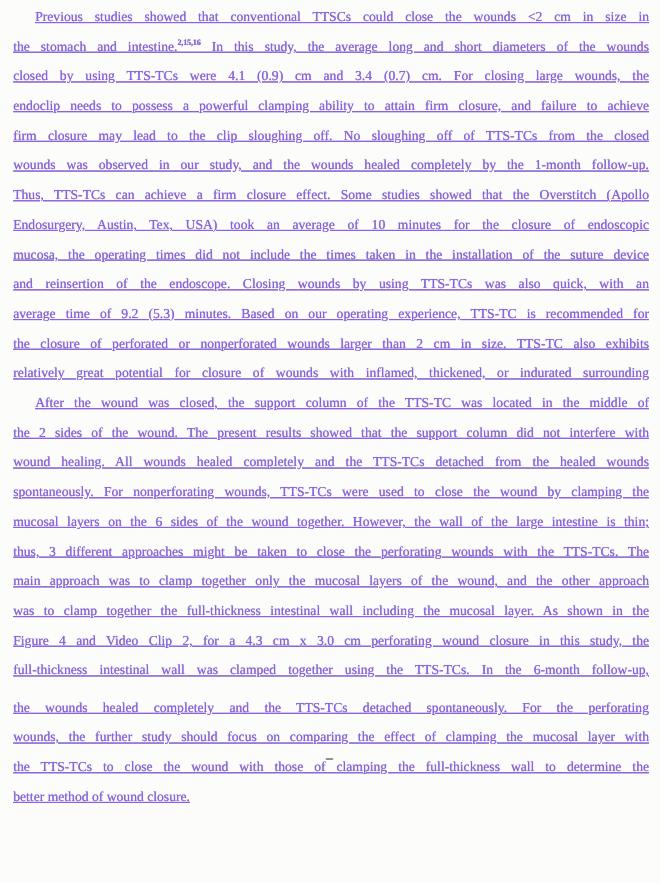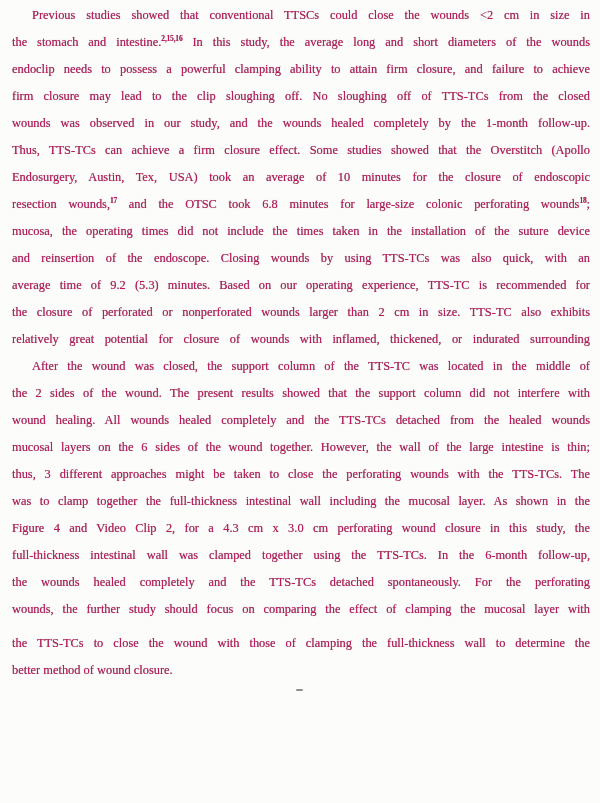--- a/index.html
+++ b/index.html
@@ -20,25 +20,26 @@
     padding: 2px 10px 0 12px;
   }
   .paragraph {
     margin: 0;
   }
   .line {
     height: 27px;
     line-height: 27px;
     font-family: "Liberation Serif", "DejaVu Serif", serif;
     font-size: 12.4px;
-    color: #be185d;
+    color: #8b5cf6;
     text-align: justify;
     text-align-last: justify;
     white-space: nowrap;
     text-shadow: 0 0 0.7px rgba(45,45,45,0.6);
+    text-decoration: underline;
   }
   .line.first { padding-left: 20px; }
   .line.last { text-align-last: left; }
   
   .paragraph + .paragraph .line:nth-child(11) { margin-top: 7px; }
   sup {
     font-size: 7.5px;
     line-height: 0;
     vertical-align: 5px;
     font-weight: 700;
@@ -55,38 +56,40 @@
   }
 </style>
 </head>
 <body>
 
 <div class="page">
   <div id="doc-text">
       <div class="paragraph">
         <div class="line first">Previous studies showed that conventional TTSCs could close the wounds &lt;2 cm in size in</div>
         <div class="line">the stomach and intestine.<sup>2,15,16</sup> In this study, the average long and short diameters of the wounds</div>
+        <div class="line">closed by using TTS-TCs were 4.1 (0.9) cm and 3.4 (0.7) cm. For closing large wounds, the</div>
         <div class="line">endoclip needs to possess a powerful clamping ability to attain firm closure, and failure to achieve</div>
         <div class="line">firm closure may lead to the clip sloughing off. No sloughing off of TTS-TCs from the closed</div>
         <div class="line">wounds was observed in our study, and the wounds healed completely by the 1-month follow-up.</div>
         <div class="line">Thus, TTS-TCs can achieve a firm closure effect. Some studies showed that the Overstitch (Apollo</div>
         <div class="line">Endosurgery, Austin, Tex, USA) took an average of 10 minutes for the closure of endoscopic</div>
-        <div class="line">resection wounds,<sup>17</sup> and the OTSC took 6.8 minutes for large-size colonic perforating wounds<sup>18</sup>;</div>
         <div class="line">mucosa, the operating times did not include the times taken in the installation of the suture device</div>
         <div class="line">and reinsertion of the endoscope. Closing wounds by using TTS-TCs was also quick, with an</div>
         <div class="line">average time of 9.2 (5.3) minutes. Based on our operating experience, TTS-TC is recommended for</div>
         <div class="line">the closure of perforated or nonperforated wounds larger than 2 cm in size. TTS-TC also exhibits</div>
         <div class="line">relatively great potential for closure of wounds with inflamed, thickened, or indurated surrounding</div>
       </div>
       <div class="paragraph">
         <div class="line first">After the wound was closed, the support column of the TTS-TC was located in the middle of</div>
         <div class="line">the 2 sides of the wound. The present results showed that the support column did not interfere with</div>
         <div class="line">wound healing. All wounds healed completely and the TTS-TCs detached from the healed wounds</div>
+        <div class="line">spontaneously. For nonperforating wounds, TTS-TCs were used to close the wound by clamping the</div>
         <div class="line">mucosal layers on the 6 sides of the wound together. However, the wall of the large intestine is thin;</div>
         <div class="line">thus, 3 different approaches might be taken to close the perforating wounds with the TTS-TCs. The</div>
+        <div class="line">main approach was to clamp together only the mucosal layers of the wound, and the other approach</div>
         <div class="line">was to clamp together the full-thickness intestinal wall including the mucosal layer. As shown in the</div>
         <div class="line">Figure 4 and Video Clip 2, for a 4.3 cm x 3.0 cm perforating wound closure in this study, the</div>
         <div class="line">full-thickness intestinal wall was clamped together using the TTS-TCs. In the 6-month follow-up,</div>
         <div class="line">the wounds healed completely and the TTS-TCs detached spontaneously. For the perforating</div>
         <div class="line">wounds, the further study should focus on comparing the effect of clamping the mucosal layer with</div>
         <div class="line">the TTS-TCs to close the wound with those of clamping the full-thickness wall to determine the</div>
         <div class="line last">better method of wound closure.</div>
       </div>
     </div>
   <div class="artifact"></div>

